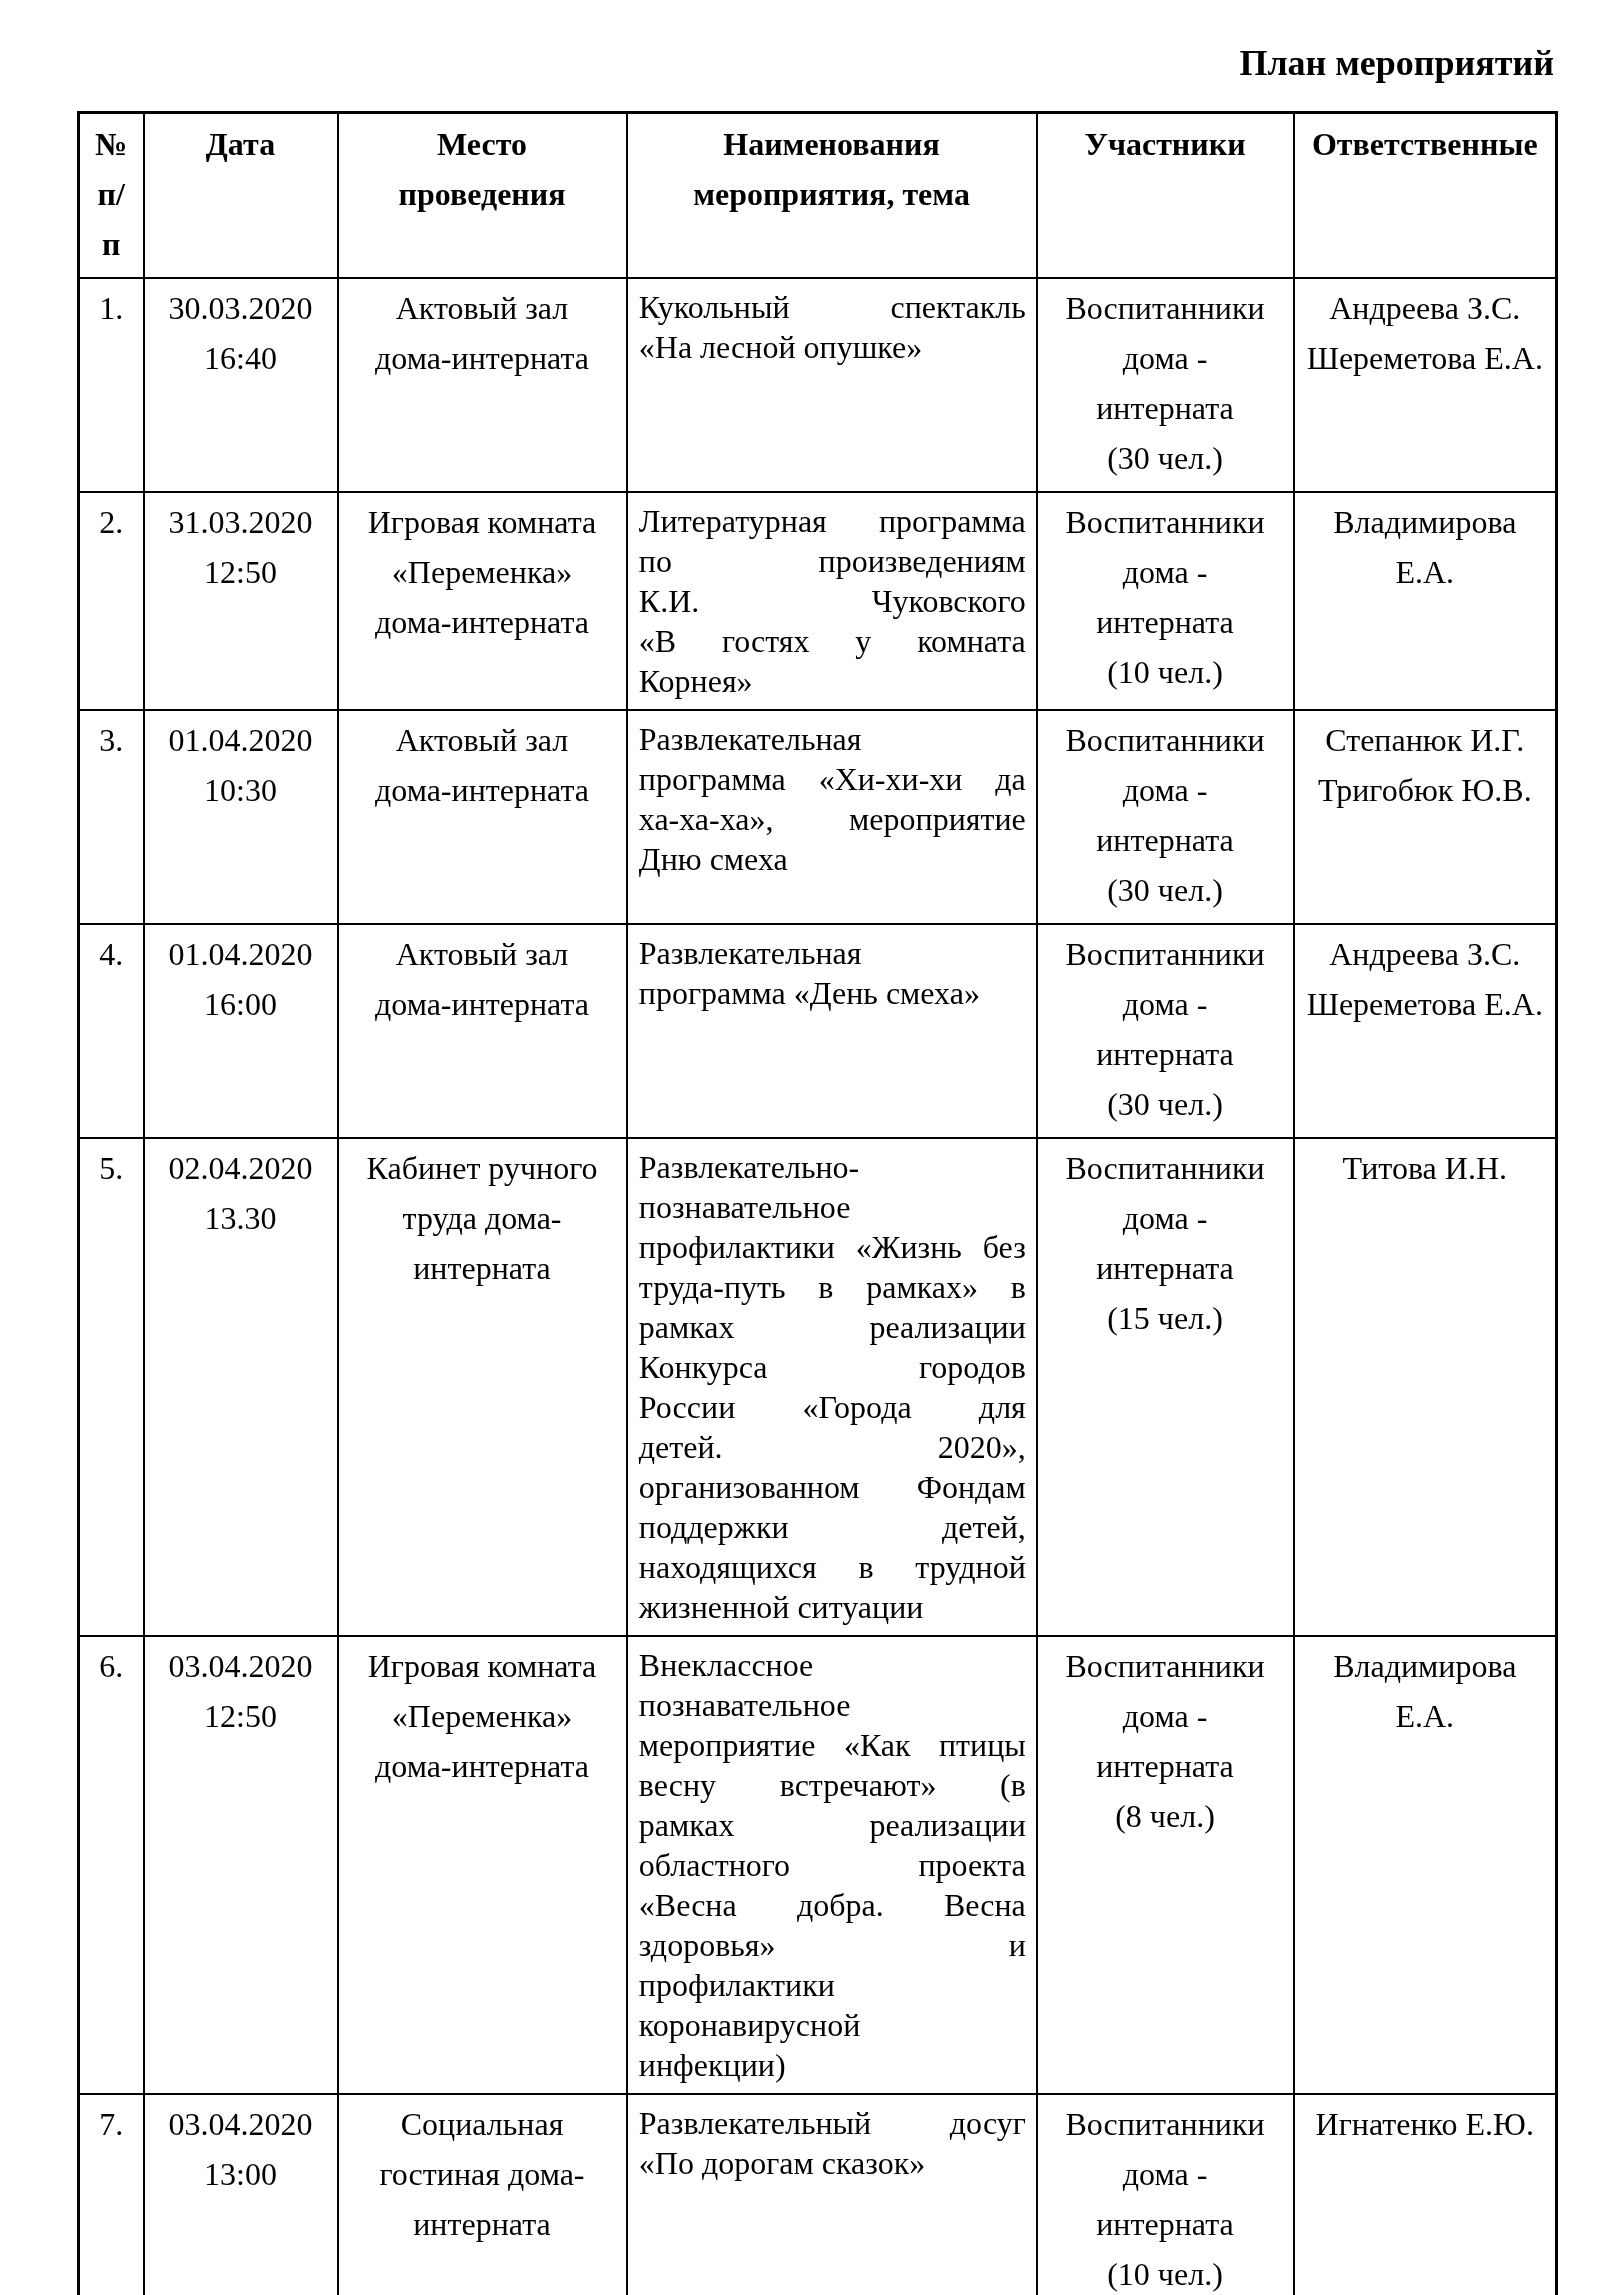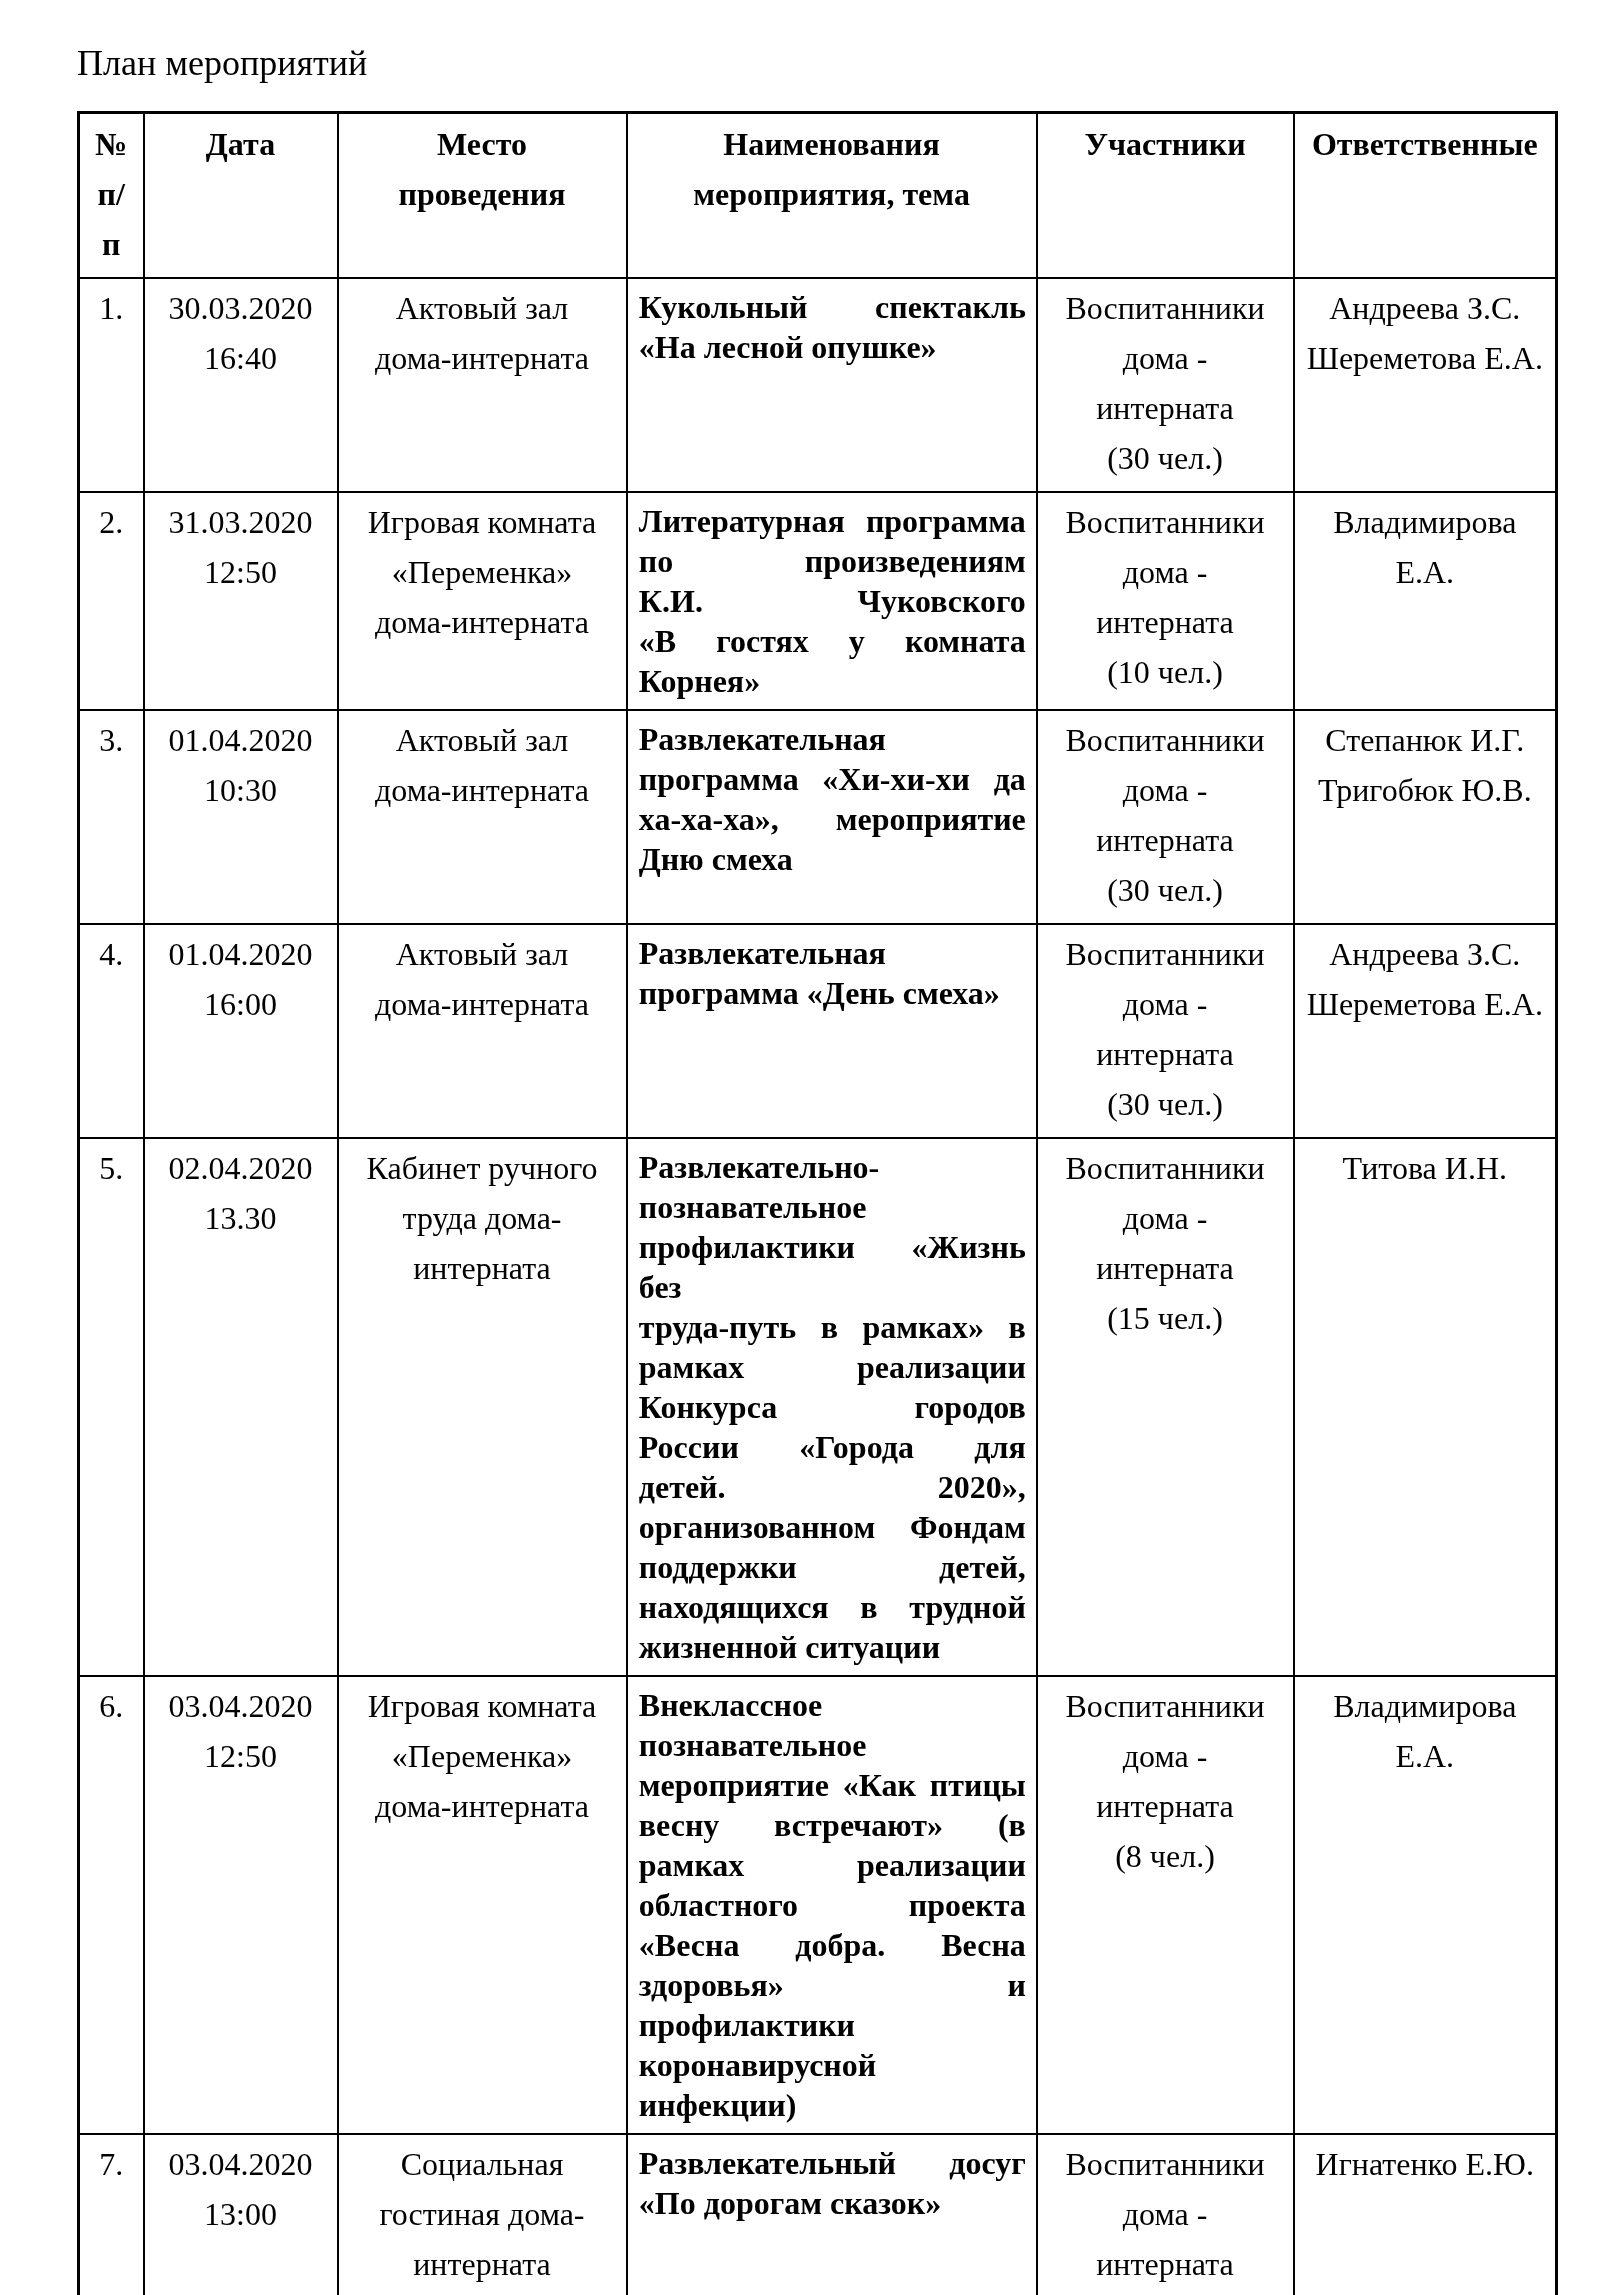--- a/index.html
+++ b/index.html
@@ -12,22 +12,22 @@
     min-height: 2295px;
     font-family: "Liberation Serif", "DejaVu Serif", serif;
     color: #000;
     -webkit-font-smoothing: antialiased;
   }
   .doc {
     padding: 37px 69px 0 77px;
   }
   .title-block {
     width: 1477px;
-    text-align: left;
-    font-weight: normal;
+    text-align: right;
+    font-weight: bold;
     font-size: 36px;
     line-height: 53px;
   }
   .title-line { display: block; }
 
   table.plan {
     margin-top: 21px;
     width: 1477px;
     table-layout: fixed;
     border-collapse: collapse;
@@ -53,21 +53,20 @@
     line-height: 50px;
     white-space: pre-line;
   }
   td.name-cell {
     line-height: 40px;
     padding: 8px 9.7px 8px 11.3px;
   }
   .name-cell .line {
     text-align: justify;
     text-align-last: justify;
-    font-weight: bold;
   }
   .name-cell .line.last {
     text-align-last: left;
   }
 </style>
 </head>
 <body>
 
 <div class="doc">
 

